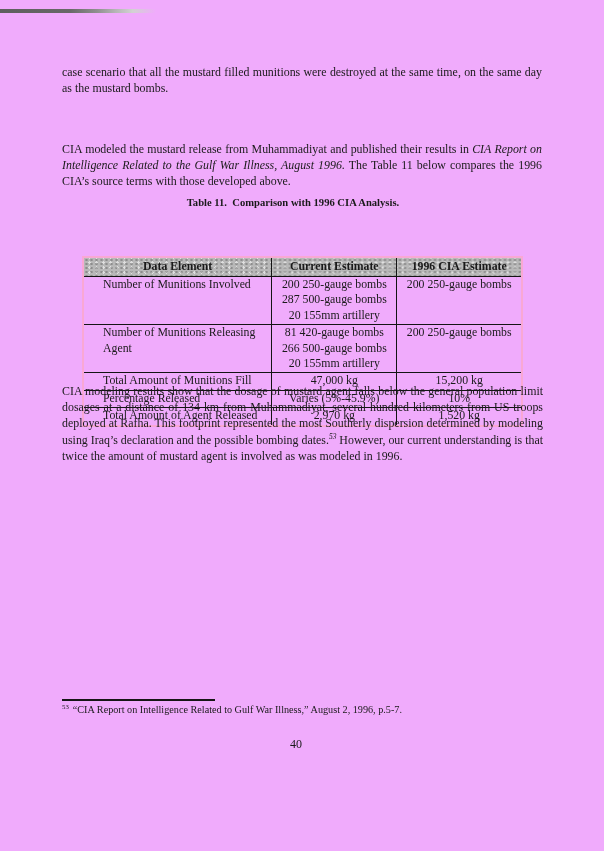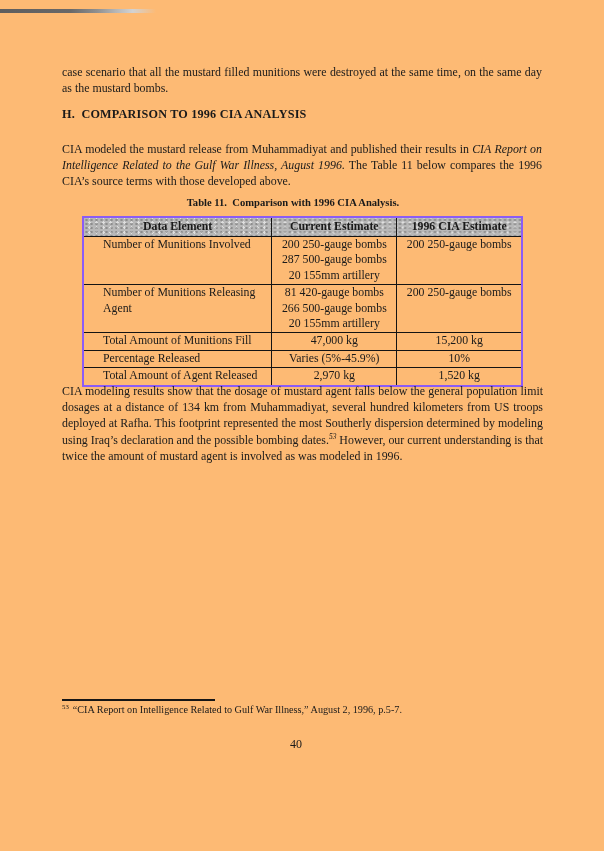--- a/index.html
+++ b/index.html
@@ -1,21 +1,21 @@
 <!DOCTYPE html>
 <html><head>
 <meta charset="utf-8">
 <style>
   * { margin: 0; padding: 0; box-sizing: border-box; }
   html, body { background: #ffffff; }
   .page {
     position: relative;
     width: 604px;
     height: 851px;
-    background: #fdba74;
+    background: #f0abfc;
     font-family: "Liberation Serif", "DejaVu Serif", serif;
     color: #1a1a1a;
     overflow: hidden;
   }
   .scan-streak {
     position: absolute;
     top: 9px;
     left: 0;
     width: 156px;
     height: 3.5px;
@@ -65,21 +65,21 @@
     left: 82px;
     top: 216px;
     width: 441px;
     border-collapse: collapse;
     font-size: 11.8px;
   }
   .cmp-table th, .cmp-table td {
     border: 1px solid #141414;
     vertical-align: top;
   }
-  .cmp-table { border: 2px solid #8b5cf6; }
+  .cmp-table { border: 2px solid #f9a8d4; margin-top: 40px; }
   .cmp-table th {
     font-weight: bold;
     text-align: center;
     padding: 1px 2px 2px 2px;
     background-color: #b8b8b8;
     background-image:
       radial-gradient(circle, rgba(70,70,70,0.38) 1px, transparent 1.3px),
       radial-gradient(circle, rgba(255,255,255,0.55) 1px, transparent 1.3px);
     background-size: 5px 4px, 7px 5px;
     background-position: 0 0, 2px 2px;
@@ -123,21 +123,20 @@
 </style>
 </head>
 <body>
 
 <div class="page">
 
   <div class="scan-streak"></div>
 
   <p class="body-para para-1">case scenario that all the mustard filled munitions were destroyed at the same time, on the same day as the mustard bombs.</p>
 
-  <h2 class="section-heading">H.  COMPARISON TO 1996 CIA ANALYSIS</h2>
 
   <p class="body-para para-2"><span>CIA modeled the mustard release from Muhammadiyat and published their results in </span><span class="italic">CIA Report on Intelligence Related to the Gulf War Illness, August 1996.</span><span> The Table 11 below compares the 1996 CIA’s source terms with those developed above.</span></p>
 
   <div class="table-caption">Table 11.  Comparison with 1996 CIA Analysis.</div>
 
   <table class="cmp-table">
     <colgroup>
       <col class="col-element">
       <col class="col-current">
       <col class="col-cia">

